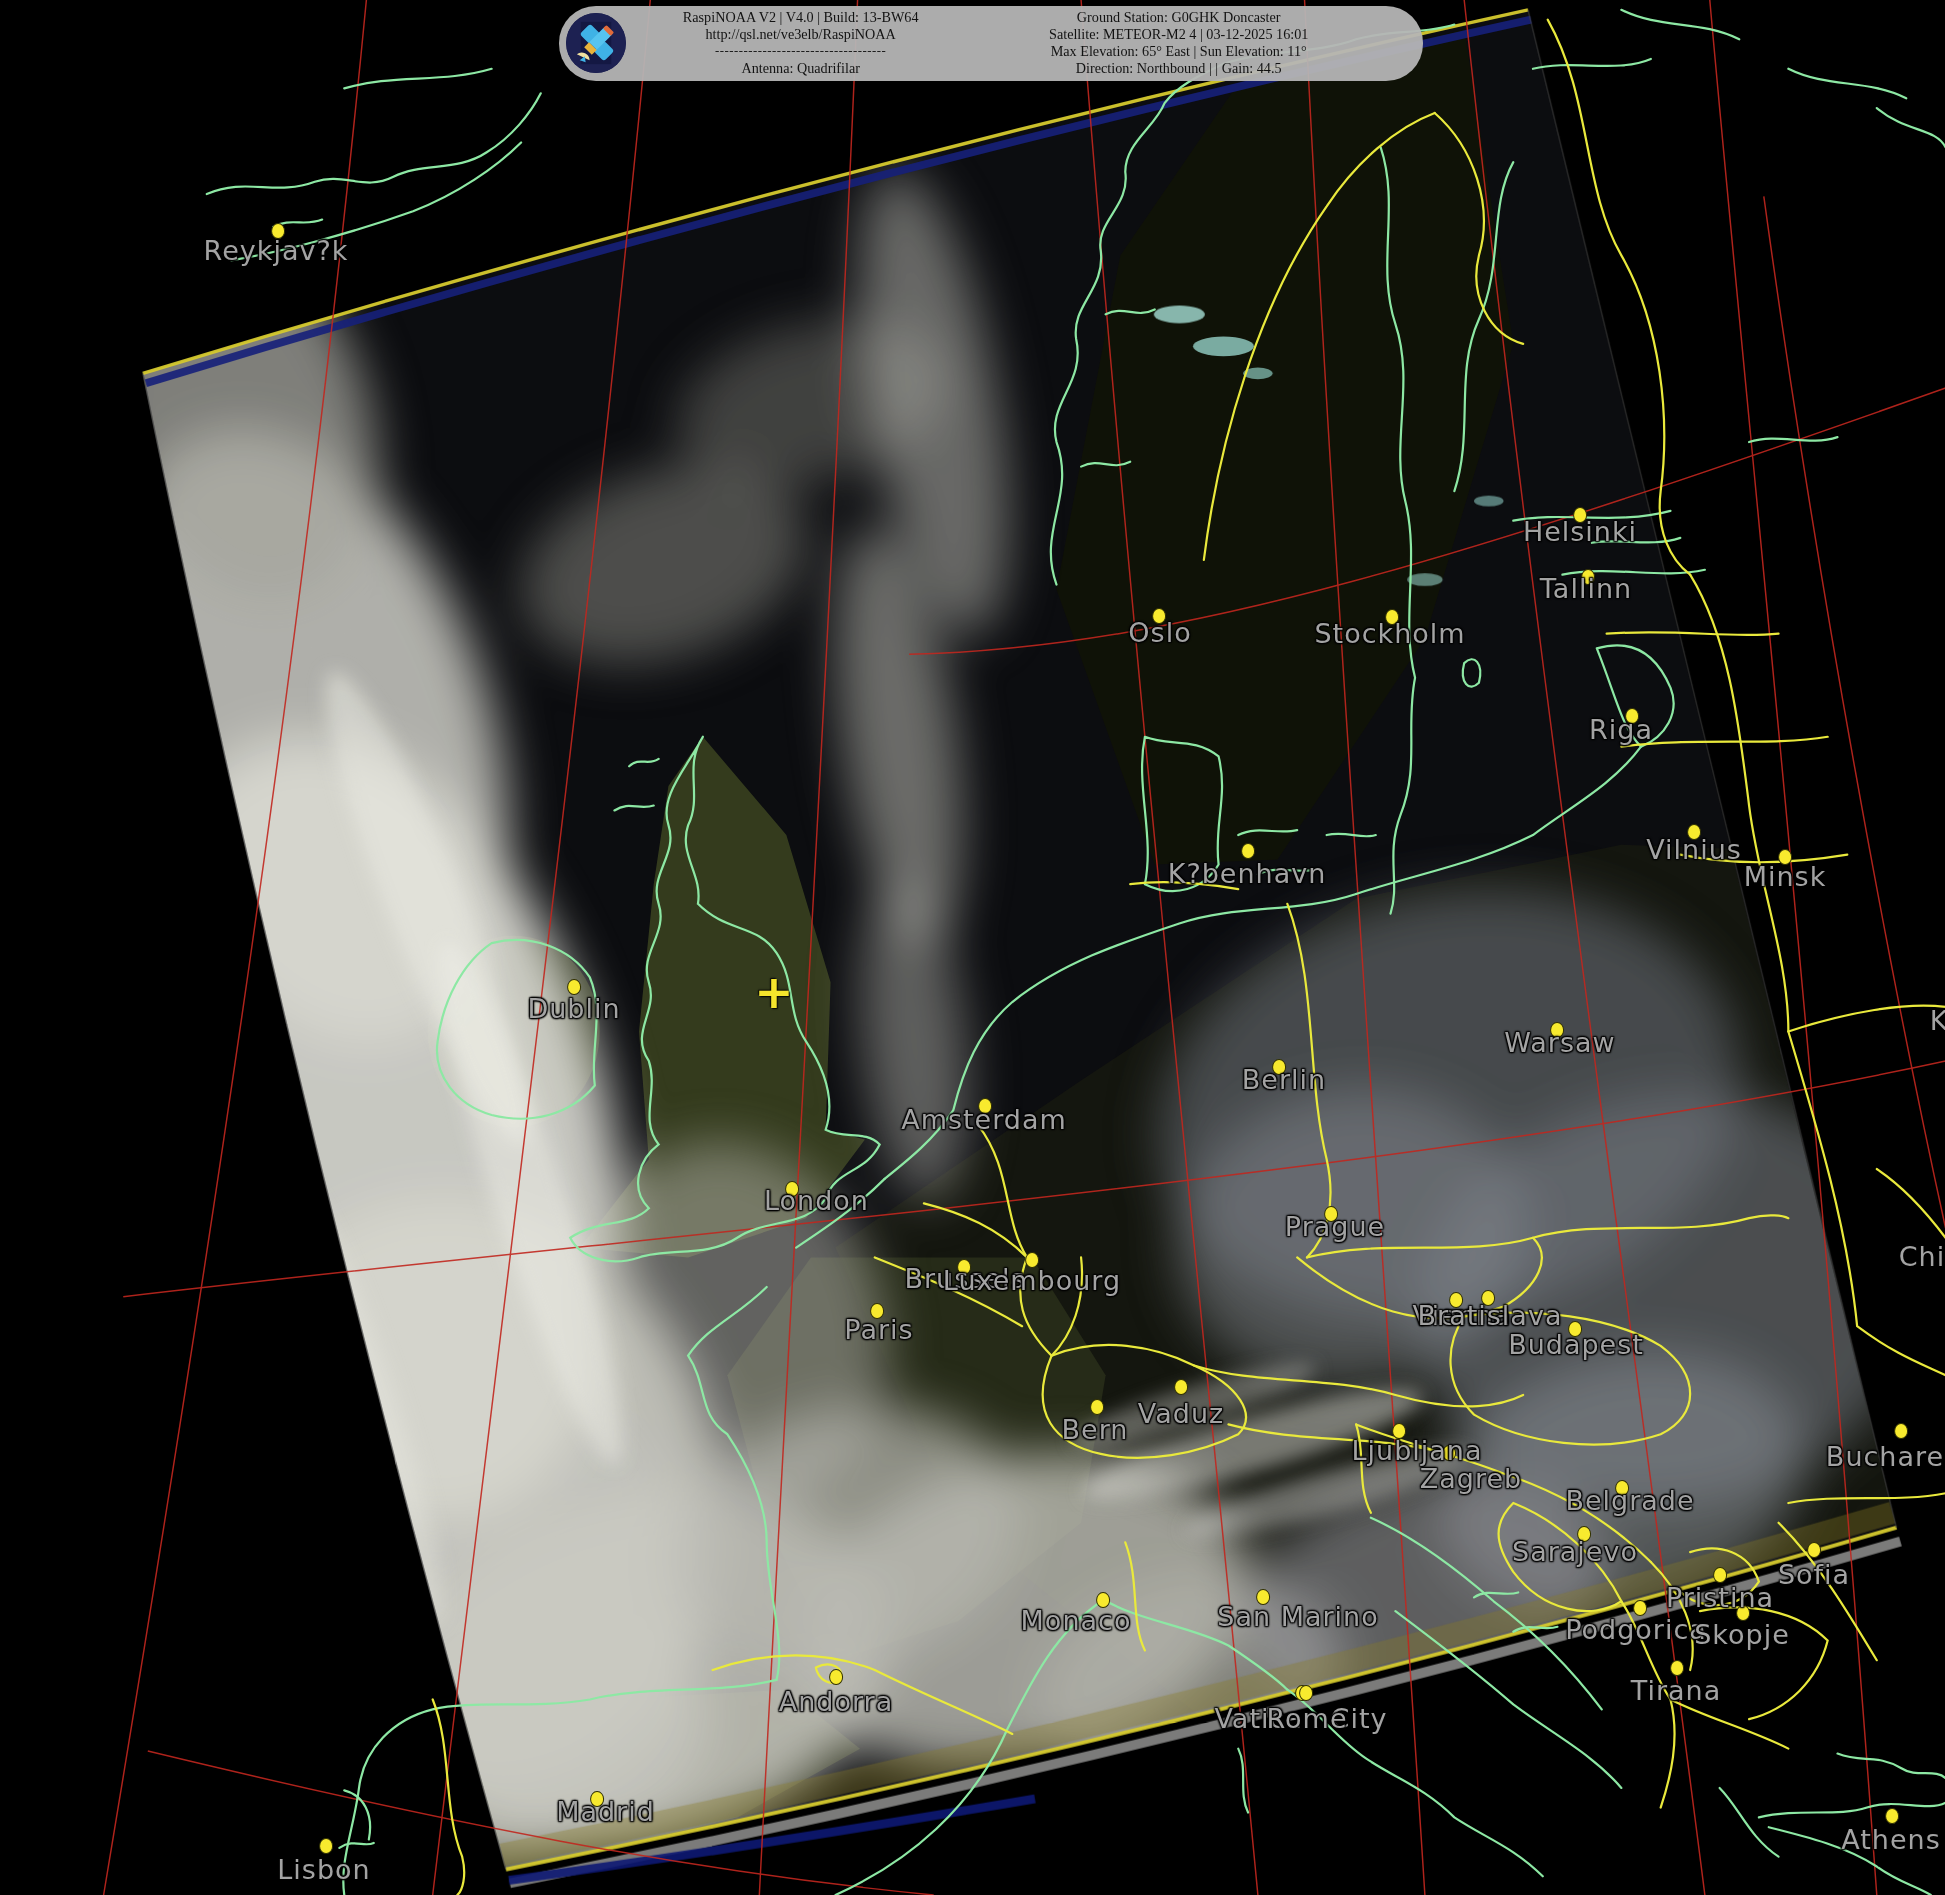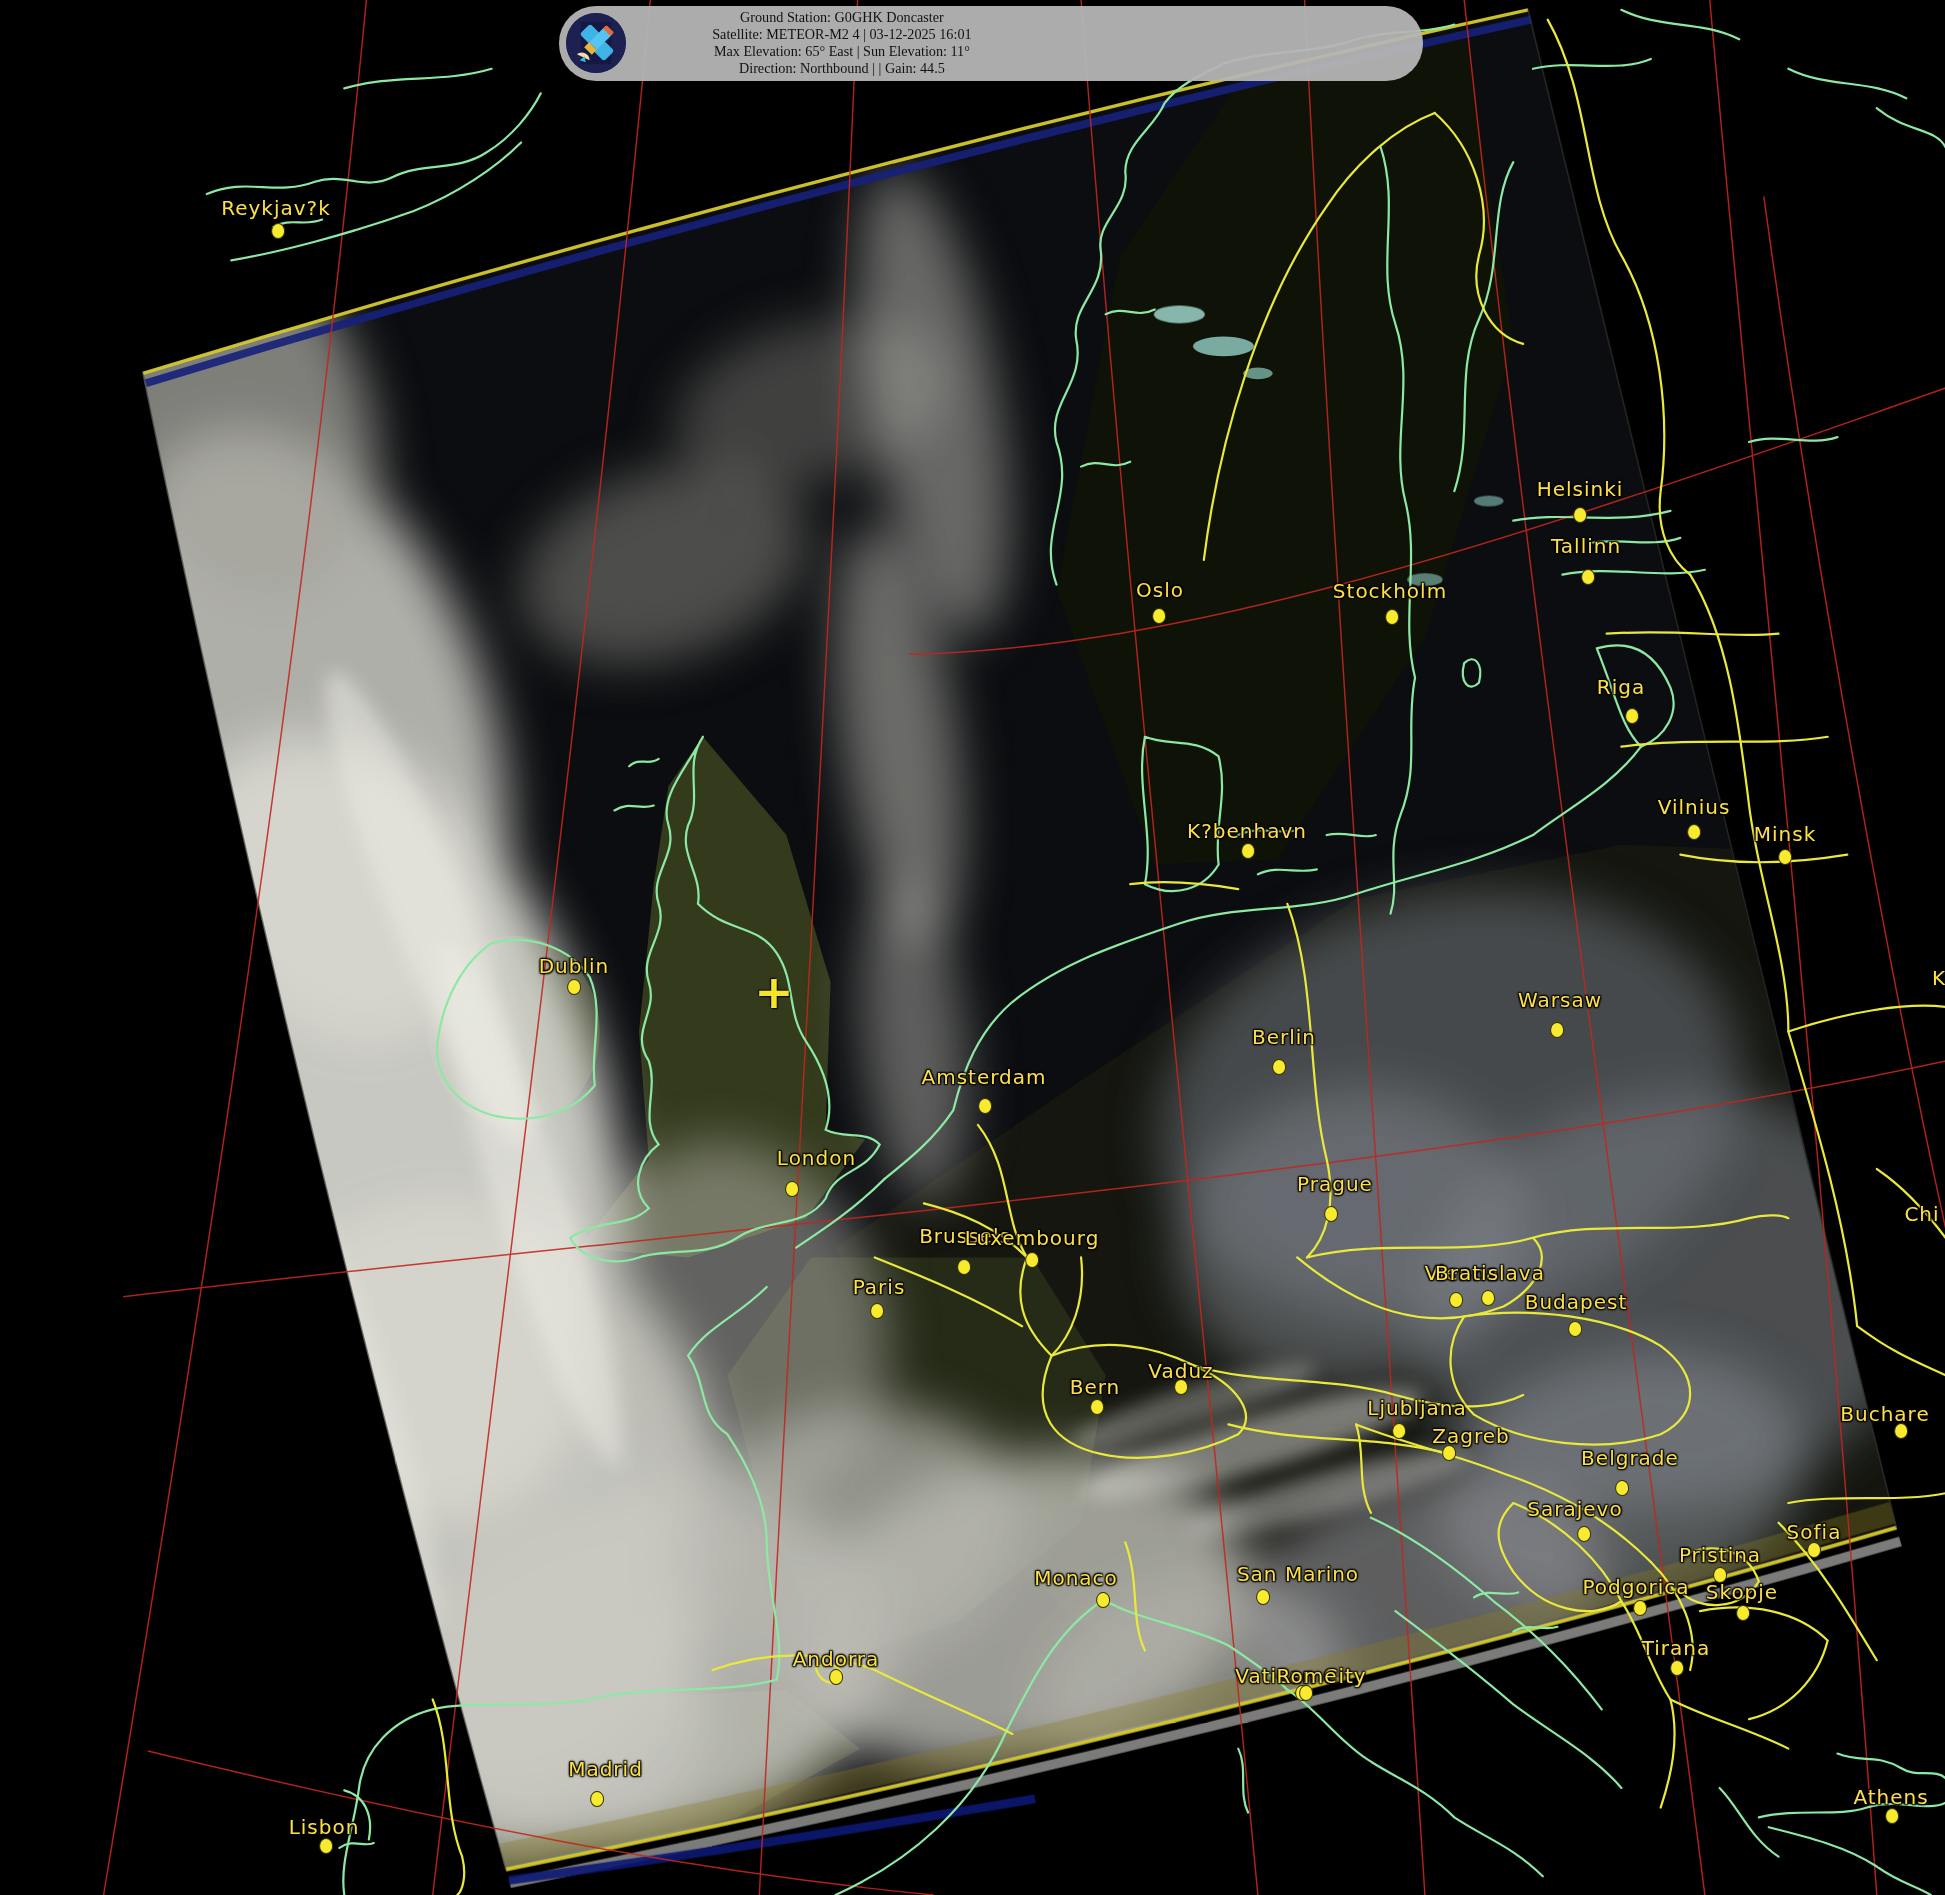--- a/index.html
+++ b/index.html
@@ -4,22 +4,22 @@
 <title>RaspiNOAA V2</title>
 <style>
   html,body{margin:0;padding:0;background:#000;}
   body{width:1946px;height:1895px;position:relative;overflow:hidden;
        font-family:"DejaVu Sans",sans-serif;}
   #stage{position:absolute;left:0;top:0;width:1946px;height:1895px;}
   #mapsvg{position:absolute;left:0;top:0;}
 
   
   .city{position:absolute;transform:translate(-50%,-50%);white-space:nowrap;
-        color:#fde047;font-size:20px;letter-spacing:1px;z-index:30;
-        text-shadow:1px 1px 1.5px #000,-1px -1px 1.5px #000,1px -1px 1.5px #000,-1px 1px 1.5px #000,0 0 2.9px #000;}
+        color:#a3a3a3;font-size:27px;letter-spacing:1px;z-index:30;
+        text-shadow:1px 1px 1.5px #000,-1px -1px 1.5px #000,1px -1px 1.5px #000,-1px 1px 1.5px #000,0 0 2.9px #000;margin-top:42px;}
   .dot{position:absolute;width:11.8px;height:13.8px;border-radius:50%;
        background:#f8ea2e;border:1.5px solid #2f2f04;transform:translate(-50%,-50%);z-index:29;}
   #gs-marker{position:absolute;transform:translate(-50%,-54%);color:#f4e42c;
        font-size:47px;font-weight:bold;z-index:30;
        text-shadow:1px 1px 1.5px #000,-1px -1px 1.5px #000;}
 
   
   #header{position:absolute;left:559px;top:5.9px;width:864px;height:75px;
           background:rgba(181,181,181,0.95);border-radius:37px;z-index:50;
           display:flex;align-items:center;color:#121212;
@@ -215,20 +215,26 @@
         <rect x="34" y="28" width="30" height="30" rx="6" fill="#3fb2e6" transform="rotate(45 49 43)"></rect>
         <rect x="62" y="62" width="30" height="30" rx="6" fill="#3fb2e6" transform="rotate(45 77 77)"></rect>
         <g transform="rotate(45 61 61)">
           <rect x="50" y="26" width="22" height="44" rx="4" fill="#56c4f0"></rect>
           <rect x="50" y="20" width="22" height="10" rx="3" fill="#e06a3a"></rect>
           <rect x="50" y="70" width="22" height="14" fill="#e8b33a"></rect>
         </g>
         <path d="M22,84 a16,16 0 0 1 26,12 z" fill="#f0e0a0"></path>
         <path d="M28,96 l10,-8 l2,12 z" fill="#3fb2e6"></path>
       </svg>
+    </div>
+    <div id="hleft" class="hcol">
+      <div>RaspiNOAA V2 | V4.0 | Build: 13-BW64</div>
+      <div>http://qsl.net/ve3elb/RaspiNOAA</div>
+      <div class="hsep">------------------------------------</div>
+      <div>Antenna: Quadrifilar</div>
     </div>
     <div id="hright" class="hcol">
       <div>Ground Station: G0GHK Doncaster</div>
       <div>Satellite: METEOR-M2 4 | 03-12-2025 16:01</div>
       <div>Max Elevation: 65° East | Sun Elevation: 11°</div>
       <div>Direction: Northbound | | Gain: 44.5</div>
     </div>
   </div>
 
   <div id="gs-marker" style="left: 774px; top: 994px;">+</div>

